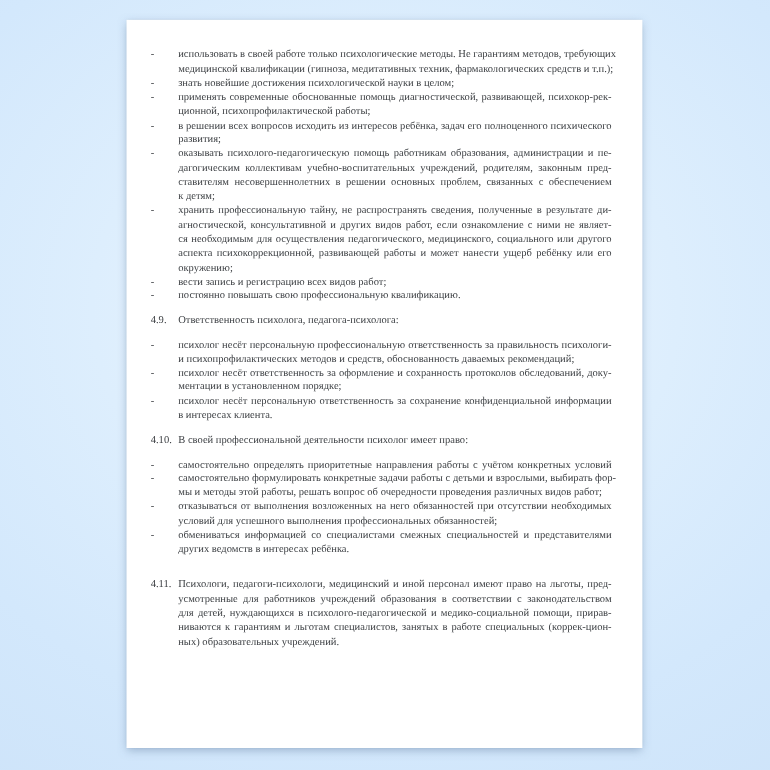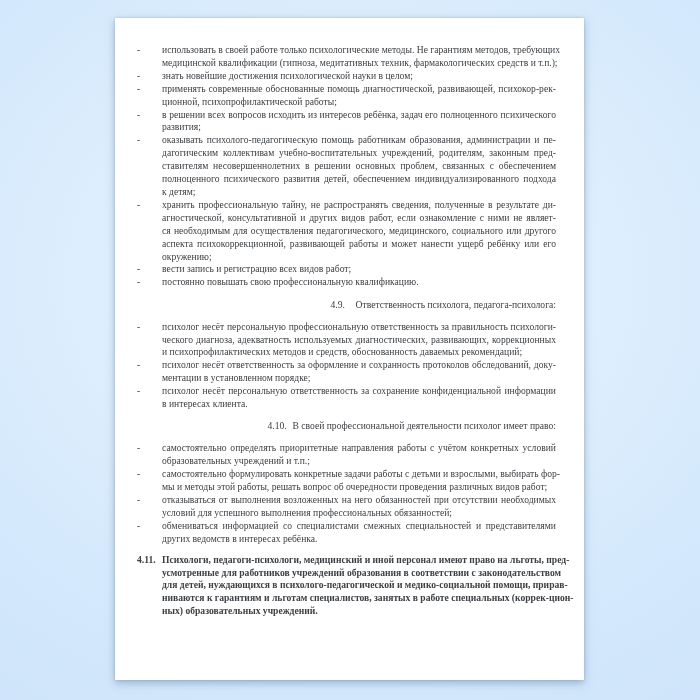--- a/index.html
+++ b/index.html
@@ -28,22 +28,22 @@
   }
   .row { display: flex; align-items: flex-start; }
   .mcol { flex: 0 0 25px; white-space: nowrap; }
   .tcol { flex: 1 1 auto; min-width: 0; }
   .line {
     white-space: nowrap;
     text-align: justify;
     text-align-last: justify;
   }
   .line.last { text-align-last: left; }
-  .row.heading { margin: 9.5px 0 9px 0; justify-content: flex-end; }
-  .row.para { margin-top: 8px; font-weight: bold; }
+  .row.heading { margin: 9.5px 0 9px 0; }
+  .row.para { margin-top: 19px; }
   .hl { white-space: nowrap; }
 </style>
 </head>
 <body>
 
 <div class="scene">
   <div class="page">
     <div class="content">
         <div class="row">
           <span class="mcol">-</span>
@@ -71,21 +71,20 @@
             <div class="line">в решении всех вопросов исходить из интересов ребёнка, задач его полноценного психического</div>
             <div class="line last">развития;</div>
           </div>
         </div>
         <div class="row">
           <span class="mcol">-</span>
           <div class="tcol">
             <div class="line">оказывать психолого-педагогическую помощь работникам образования, администрации и пе-</div>
             <div class="line">дагогическим коллективам учебно-воспитательных учреждений, родителям, законным пред-</div>
             <div class="line">ставителям несовершеннолетних в решении основных проблем, связанных с обеспечением</div>
-            <div class="line">полноценного психического развития детей, обеспечением индивидуализированного подхода</div>
             <div class="line last">к детям;</div>
           </div>
         </div>
         <div class="row">
           <span class="mcol">-</span>
           <div class="tcol">
             <div class="line">хранить профессиональную тайну, не распространять сведения, полученные в результате ди-</div>
             <div class="line">агностической, консультативной и других видов работ, если ознакомление с ними не являет-</div>
             <div class="line">ся необходимым для осуществления педагогического, медицинского, социального или другого</div>
             <div class="line">аспекта психокоррекционной, развивающей работы и может нанести ущерб ребёнку или его</div>
@@ -105,21 +104,20 @@
           </div>
         </div>
         <div class="row heading">
           <span class="mcol">4.9.</span>
           <span class="hl">Ответственность психолога, педагога-психолога:</span>
         </div>
         <div class="row">
           <span class="mcol">-</span>
           <div class="tcol">
             <div class="line">психолог несёт персональную профессиональную ответственность за правильность психологи-</div>
-            <div class="line">ческого диагноза, адекватность используемых диагностических, развивающих, коррекционных</div>
             <div class="line last">и психопрофилактических методов и средств, обоснованность даваемых рекомендаций;</div>
           </div>
         </div>
         <div class="row">
           <span class="mcol">-</span>
           <div class="tcol">
             <div class="line">психолог несёт ответственность за оформление и сохранность протоколов обследований, доку-</div>
             <div class="line last">ментации в установленном порядке;</div>
           </div>
         </div>
@@ -131,21 +129,20 @@
           </div>
         </div>
         <div class="row heading">
           <span class="mcol">4.10.</span>
           <span class="hl">В своей профессиональной деятельности психолог имеет право:</span>
         </div>
         <div class="row">
           <span class="mcol">-</span>
           <div class="tcol">
             <div class="line">самостоятельно определять приоритетные направления работы с учётом конкретных условий</div>
-            <div class="line last">образовательных учреждений и т.п.;</div>
           </div>
         </div>
         <div class="row">
           <span class="mcol">-</span>
           <div class="tcol">
             <div class="line">самостоятельно формулировать конкретные задачи работы с детьми и взрослыми, выбирать фор-</div>
             <div class="line last">мы и методы этой работы, решать вопрос об очередности проведения различных видов работ;</div>
           </div>
         </div>
         <div class="row">

